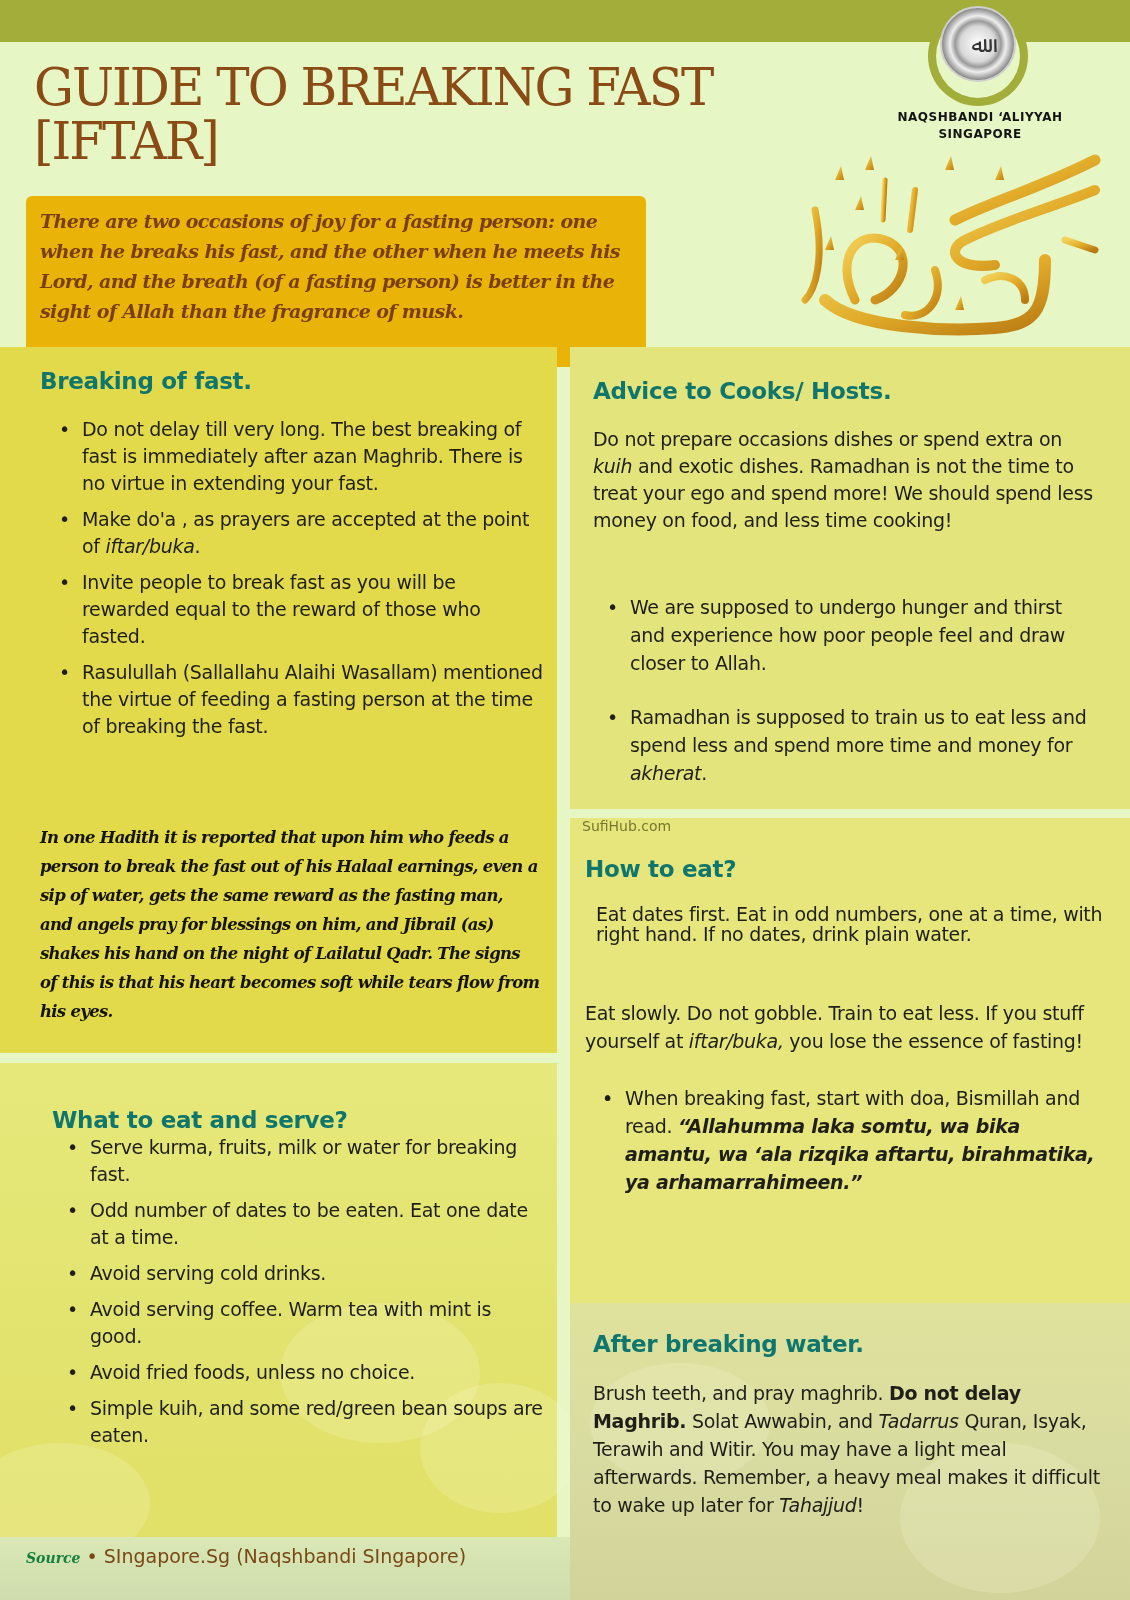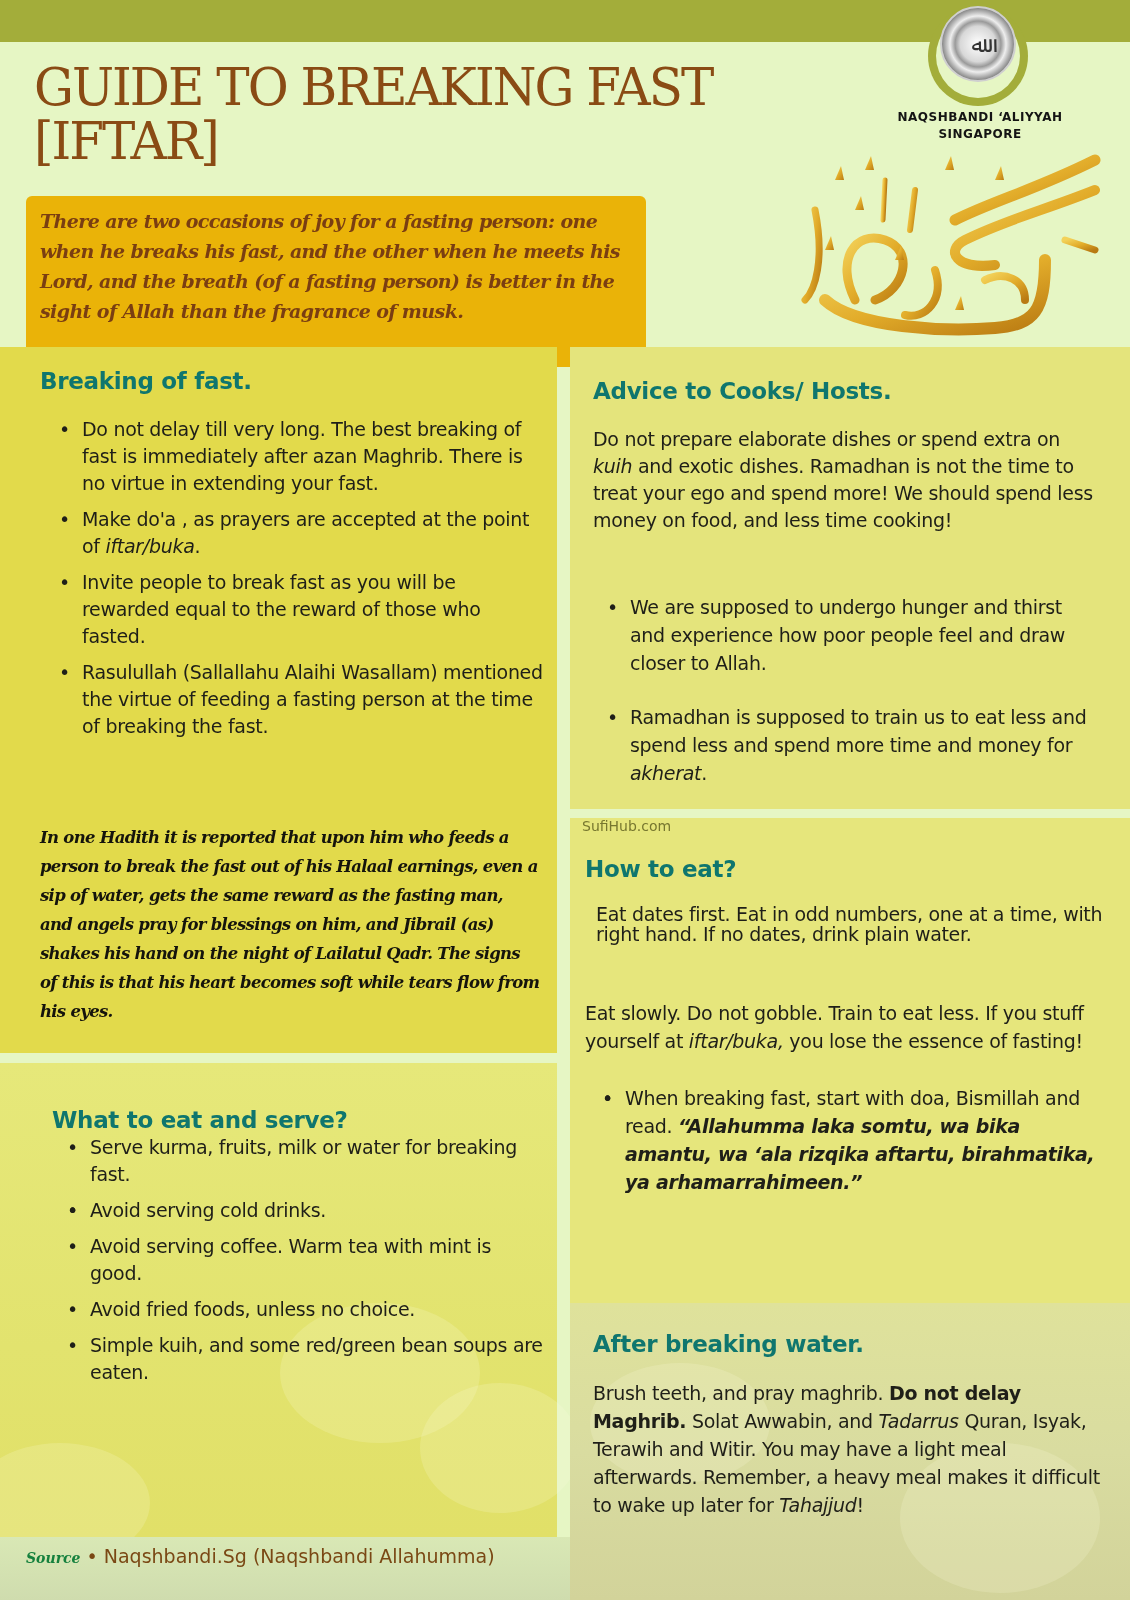--- a/index.html
+++ b/index.html
@@ -178,21 +178,21 @@
     <li><span class="dot">•</span><span>Do not delay till very long. The best breaking of fast is immediately after azan Maghrib. There is no virtue in extending your fast.</span></li>
     <li><span class="dot">•</span><span>Make do'a , as prayers are accepted at the point of </span><em>iftar/buka</em><span>.</span></li>
     <li><span class="dot">•</span><span>Invite people to break fast as you will be rewarded equal to the reward of those who fasted.</span></li>
     <li><span class="dot">•</span><span>Rasulullah (Sallallahu Alaihi Wasallam) mentioned the virtue of feeding a fasting person at the time of breaking the fast.</span></li>
   </ul>
 </div>
 <p class="hadith">In one Hadith it is reported that upon him who feeds a person to break the fast out of his Halaal earnings, even a sip of water, gets the same reward as the fasting man, and angels pray for blessings on him, and Jibrail (as) shakes his hand on the night of Lailatul Qadr. The signs of this is that his heart becomes soft while tears flow from his eyes.</p>
 
 <section class="panel p-cooks"></section>
 <h2 class="heading" style="left:593px; top:377px;">Advice to Cooks/ Hosts.</h2>
-<p class="body-text" style="left:593px; top:426px; width:500px;"><span>Do not prepare elaborate dishes or spend extra on </span><em>kuih</em><span> and exotic dishes. Ramadhan is not the time to treat your ego and spend more! We should spend less money on food, and less time cooking!</span></p>
+<p class="body-text" style="left:593px; top:426px; width:500px;"><span>Do not prepare occasions dishes or spend extra on </span><em>kuih</em><span> and exotic dishes. Ramadhan is not the time to treat your ego and spend more! We should spend less money on food, and less time cooking!</span></p>
 <div class="body-text" style="left:603px; top:593px; width:490px; line-height:28px;">
   <ul class="bullets">
     <li style="margin-bottom:26px;"><span class="dot">•</span><span>We are supposed to undergo hunger and thirst and experience how poor people feel and draw closer to Allah.</span></li>
     <li><span class="dot">•</span><span>Ramadhan is supposed to train us to eat less and spend less and spend more time and money for </span><em>akherat</em><span>.</span></li>
   </ul>
 </div>
 
 <section class="panel p-how"></section>
 <span class="watermark">SufiHub.com</span>
 <h2 class="heading" style="left:585px; top:855px;">How to eat?</h2>
@@ -207,33 +207,33 @@
 
 <section class="panel p-what">
   <div class="food-blob" style="left:280px; top:240px; width:200px; height:140px;"></div>
   <div class="food-blob" style="left:420px; top:320px; width:160px; height:130px;"></div>
   <div class="food-blob" style="left:-30px; top:380px; width:180px; height:120px;"></div>
 </section>
 <h2 class="heading" style="left:52px; top:1106px;">What to eat and serve?</h2>
 <div class="body-text" style="left:63px; top:1134px; width:480px;">
   <ul class="bullets">
     <li><span class="dot">•</span><span>Serve kurma, fruits, milk or water for breaking fast.</span></li>
-    <li><span class="dot">•</span></li>
+    <li><span class="dot">•</span><span>Odd number of dates to be eaten. Eat one date at a time.</span></li>
     <li><span class="dot">•</span><span>Avoid serving cold drinks.</span></li>
     <li><span class="dot">•</span><span>Avoid serving coffee. Warm tea with mint is good.</span></li>
     <li><span class="dot">•</span><span>Avoid fried foods, unless no choice.</span></li>
     <li><span class="dot">•</span><span>Simple kuih, and some red/green bean soups are eaten.</span></li>
   </ul>
 </div>
 
 <section class="panel p-after">
   <div class="food-blob" style="left:20px; top:60px; width:180px; height:120px;"></div>
   <div class="food-blob" style="left:330px; top:140px; width:200px; height:150px;"></div>
 </section>
 <h2 class="heading" style="left:593px; top:1330px;">After breaking water.</h2>
 <p class="body-text" style="left:593px; top:1379px; width:520px; line-height:28px;"><span>Brush teeth, and pray maghrib. </span><b>Do not delay Maghrib.</b><span> Solat Awwabin, and </span><em>Tadarrus</em><span> Quran, Isyak, Terawih and Witir. You may have a light meal afterwards. Remember, a heavy meal makes it difficult to wake up later for </span><em>Tahajjud</em><span>!</span></p>
 
 <section class="panel p-foot"></section>
 <div class="source">
   <span class="src-label">Source</span>
   <span>•</span>
-  <span>Naqshbandi.Sg (Naqshbandi Allahumma)</span>
+  <span>SIngapore.Sg (Naqshbandi SIngapore)</span>
 </div>
 
 </body></html>

